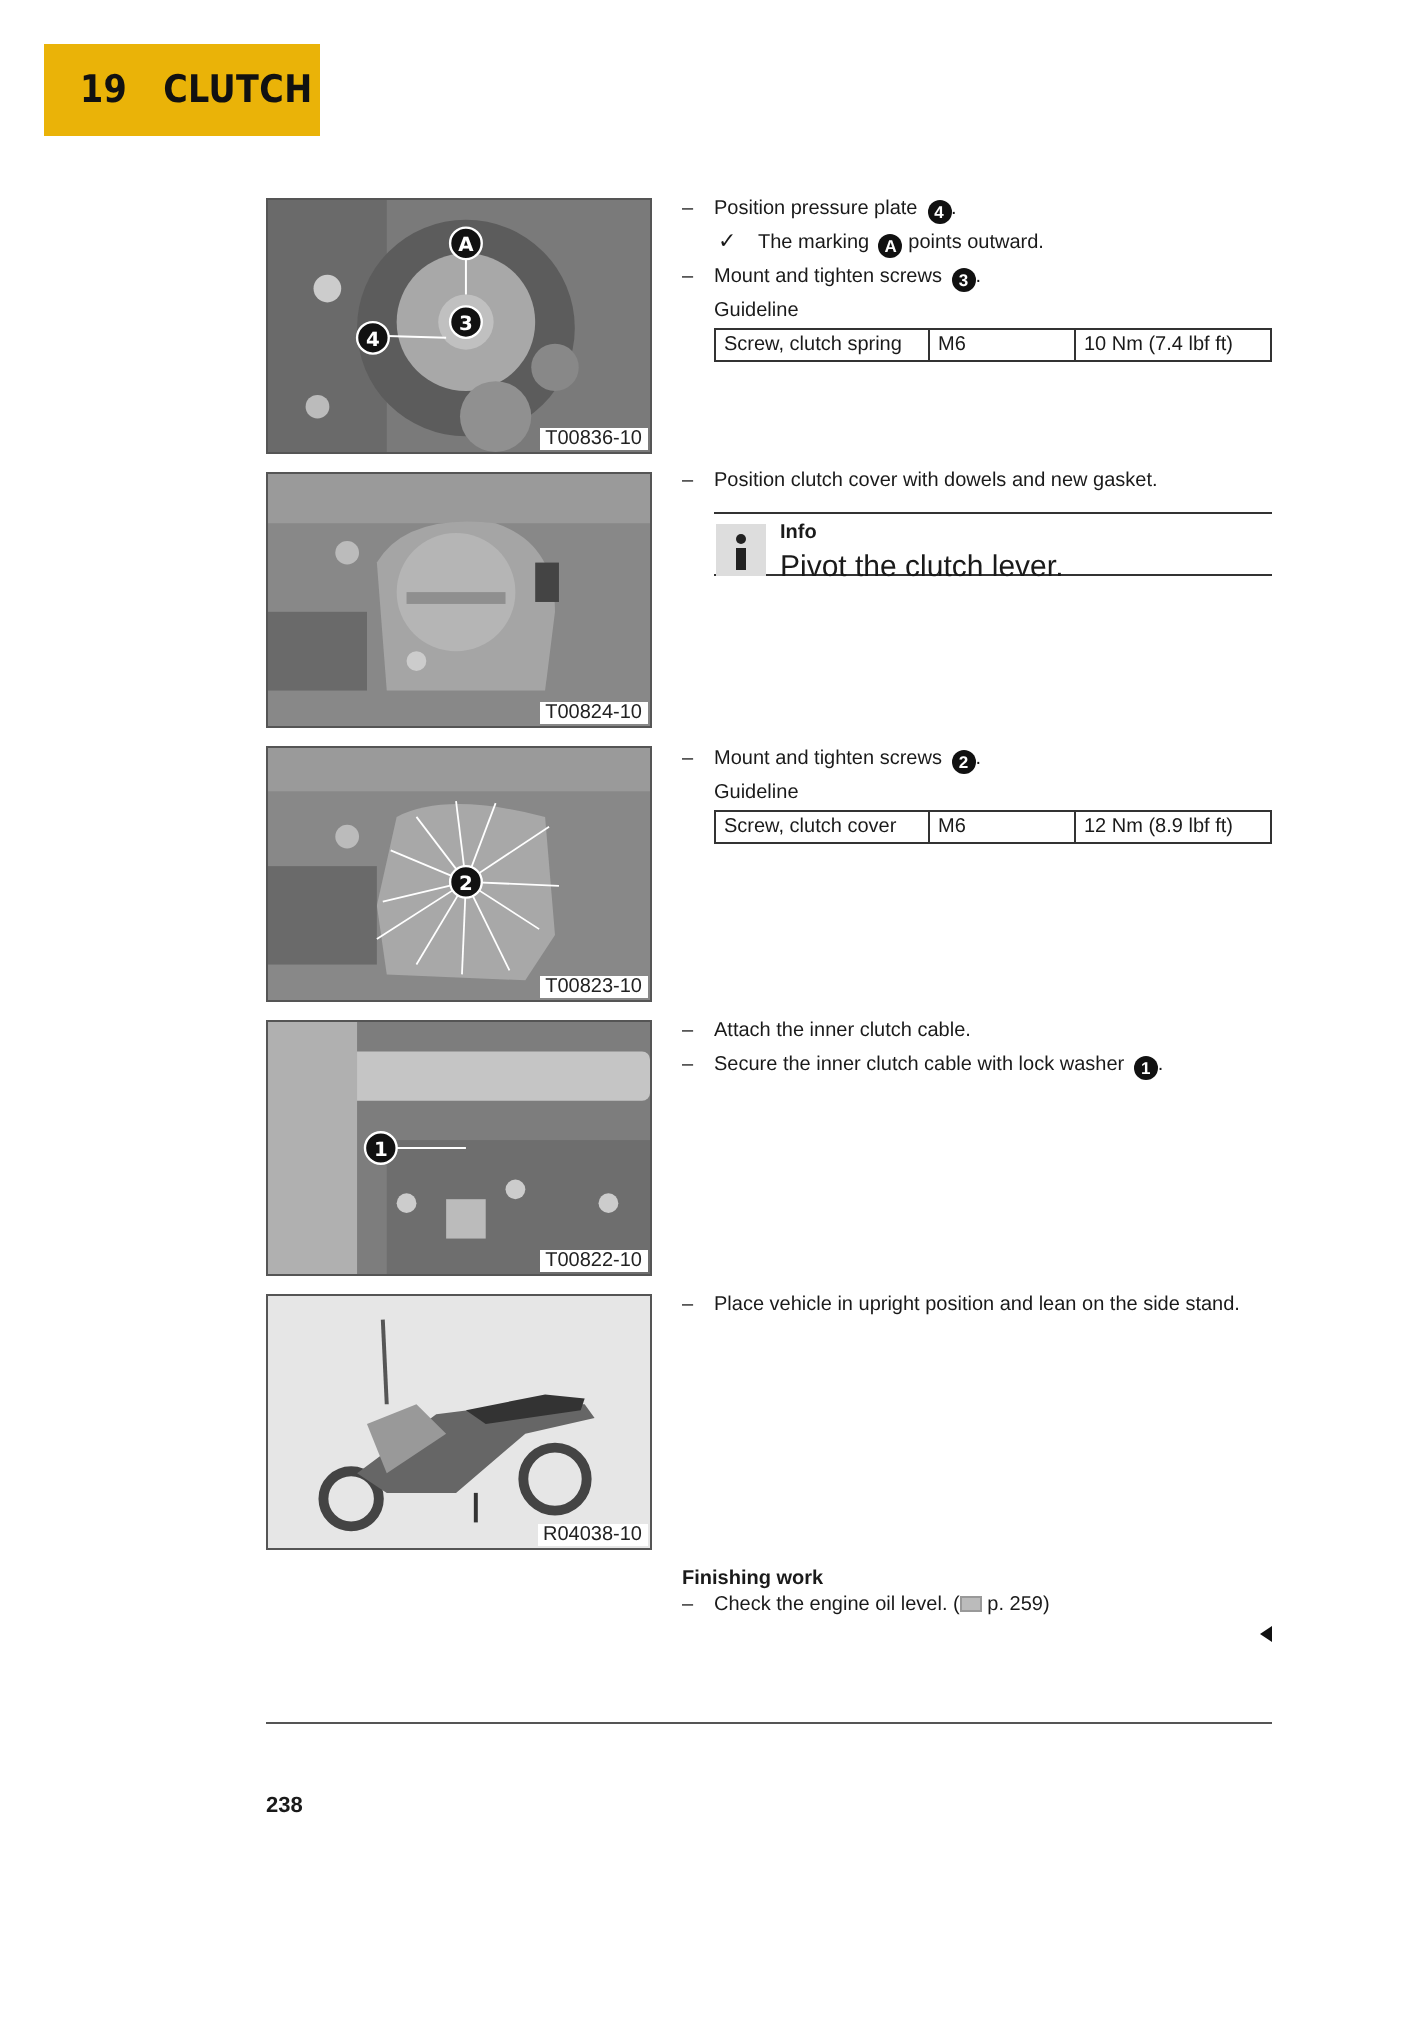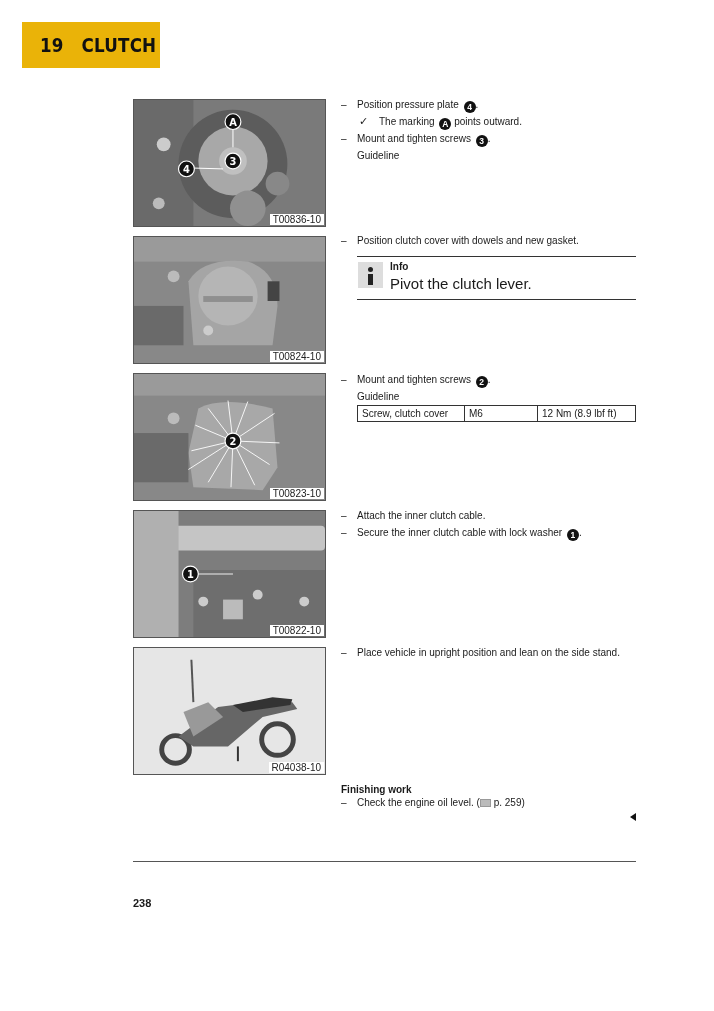--- a/index.html
+++ b/index.html
@@ -22,21 +22,21 @@
   .check { padding-left: 20px; position: relative; }
   .check .tick { position: absolute; left: 18px; top: 0; font-size: 11px; }
   .check .txt { padding-left: 18px; }
   .guide { padding-left: 16px; }
   .ncirc { display: inline-block; width: 12px; height: 12px; border-radius: 50%; background: #111;
            color: #fff; font-size: 8.5px; line-height: 12px; text-align: center; font-weight: bold;
            vertical-align: -2px; margin-left: 2px; }
   table.gl { border-collapse: collapse; margin-left: 16px; font-size: 10px; width: 279px; }
   table.gl td { border: 1px solid #333; padding: 0 4px; height: 15px; line-height: 15px; }
   .info { position: absolute; left: 357px; width: 279px; border-top: 1.5px solid #333; border-bottom: 1.5px solid #333;
-          height: 44px; box-sizing: border-box; }
+          height: 32px; box-sizing: border-box; }
   .info .ibox { position: absolute; left: 1px; top: 5px; width: 25px; height: 26px; background: #ddd; }
   .info .ibox .dot { position: absolute; left: 10px; top: 5px; width: 5px; height: 5px; border-radius: 50%; background: #222; }
   .info .ibox .bar { position: absolute; left: 10px; top: 12px; width: 5px; height: 11px; background: #222; }
   .info .ititle { position: absolute; left: 33px; top: 4px; font-weight: bold; font-size: 10px; }
   .info .itext { position: absolute; left: 33px; top: 18px; font-size: 15px; }
   .finish-title { position: absolute; left: 341px; top: 784px; font-weight: bold; font-size: 10px; }
   .end-mark { position: absolute; left: 630px; top: 813px; width: 0; height: 0;
               border-top: 4px solid transparent; border-bottom: 4px solid transparent; border-right: 6px solid #111; }
   .footer-line { position: absolute; left: 133px; top: 861px; width: 503px; height: 1px; background: #555; }
   .page-num { position: absolute; left: 133px; top: 897px; font-weight: bold; font-size: 11px; }
@@ -156,20 +156,29 @@
     <span class="txt"><span>The marking</span>
     <span class="ncirc">A</span>
     <span>points outward.</span></span>
   </div>
   <div class="step">
     <span class="dash">–</span>
     <span>Mount and tighten screws</span>
     <span class="ncirc">3</span>.
   </div>
   <div class="guide">Guideline</div>
+  <table class="gl">
+    <tbody>
+        <tr>
+      <td style="width:98px">Screw, clutch spring</td>
+      <td style="width:64px">M6</td>
+      <td>10 Nm (7.4 lbf ft)</td>
+    </tr>
+  </tbody>
+    </table>
 </div>
 
 <div class="steps" style="top:232px;">
   <div class="step">
     <span class="dash">–</span>
     <span>Position clutch cover with dowels and new gasket.</span>
   </div>
 </div>
 <div class="info" style="top:256px;">
   <div class="ibox">

